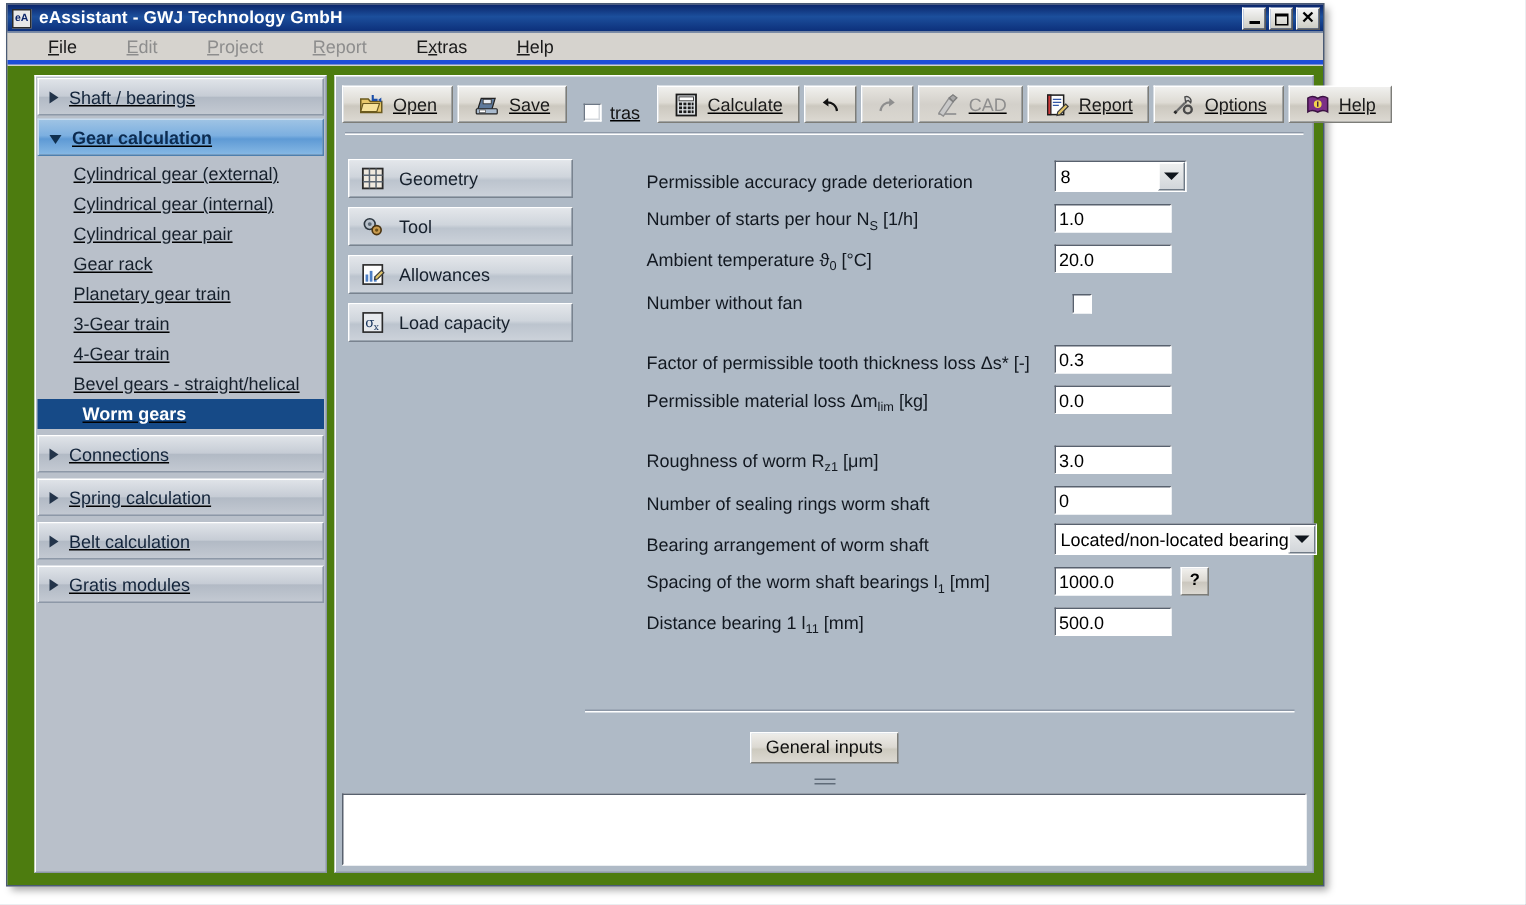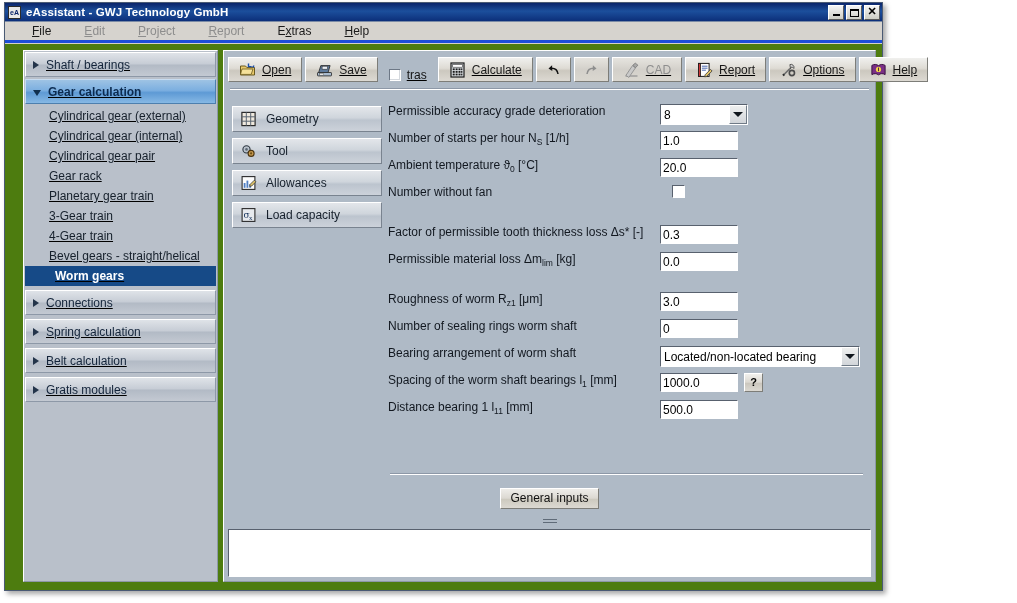--- a/index.html
+++ b/index.html
@@ -188,22 +188,22 @@
     background:linear-gradient(to bottom,#e3e6ea 0%,#cfd5dc 45%,#bcc4ce 55%,#ccd2da 100%);
     border:1px solid #ffffff;
     border-right-color:#79838f; border-bottom-color:#79838f;
     font-size:12px; color:#16202c; cursor:default; white-space:nowrap;
   }
 
   #fields {
     position:absolute; left:164px; right:10px; top:22px;
   }
   .frow {
-    display:flex; align-items:flex-start;
-    height:24px; margin-bottom:0;
+    display:flex; align-items:flex-end;
+    height:24px; margin-bottom:0;margin-left:43px;
   }
   .flabel {
     width:272px; flex:none;
     font-size:12px; color:#121820; white-space:nowrap;
   }
   .flabel sub { font-size:8.5px; vertical-align:-3px; }
   .fin {
     height:19px; width:78px;
     background:#ffffff;
     border:1px solid #ffffff;

